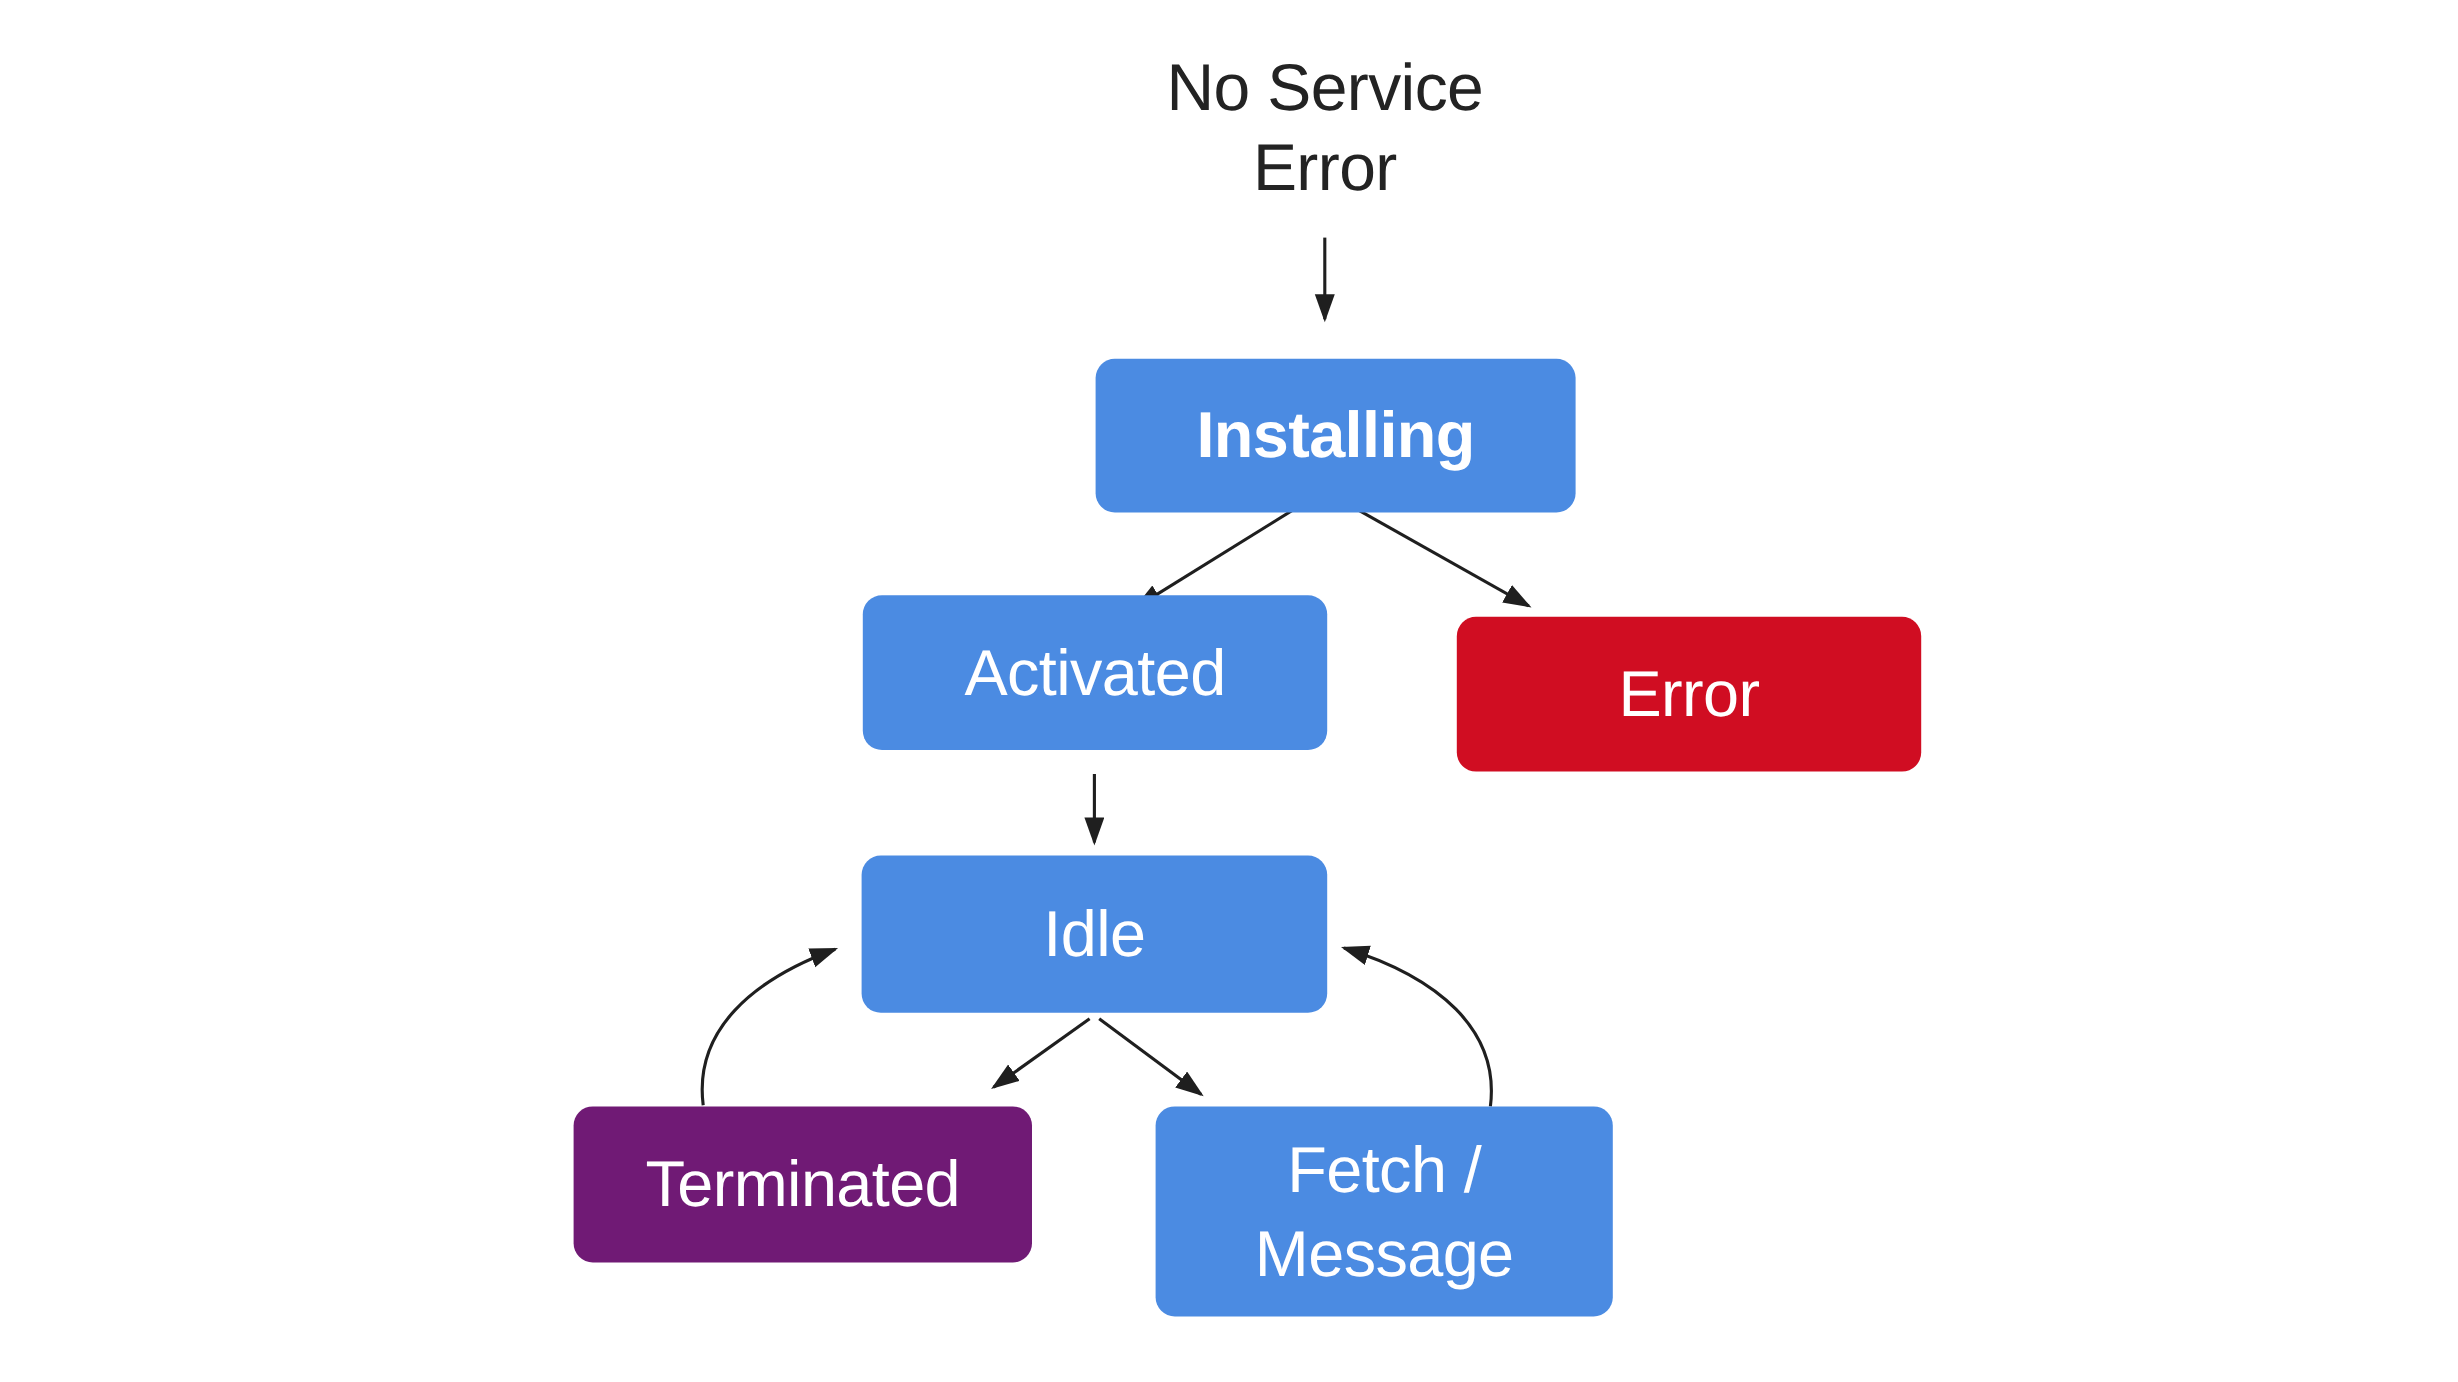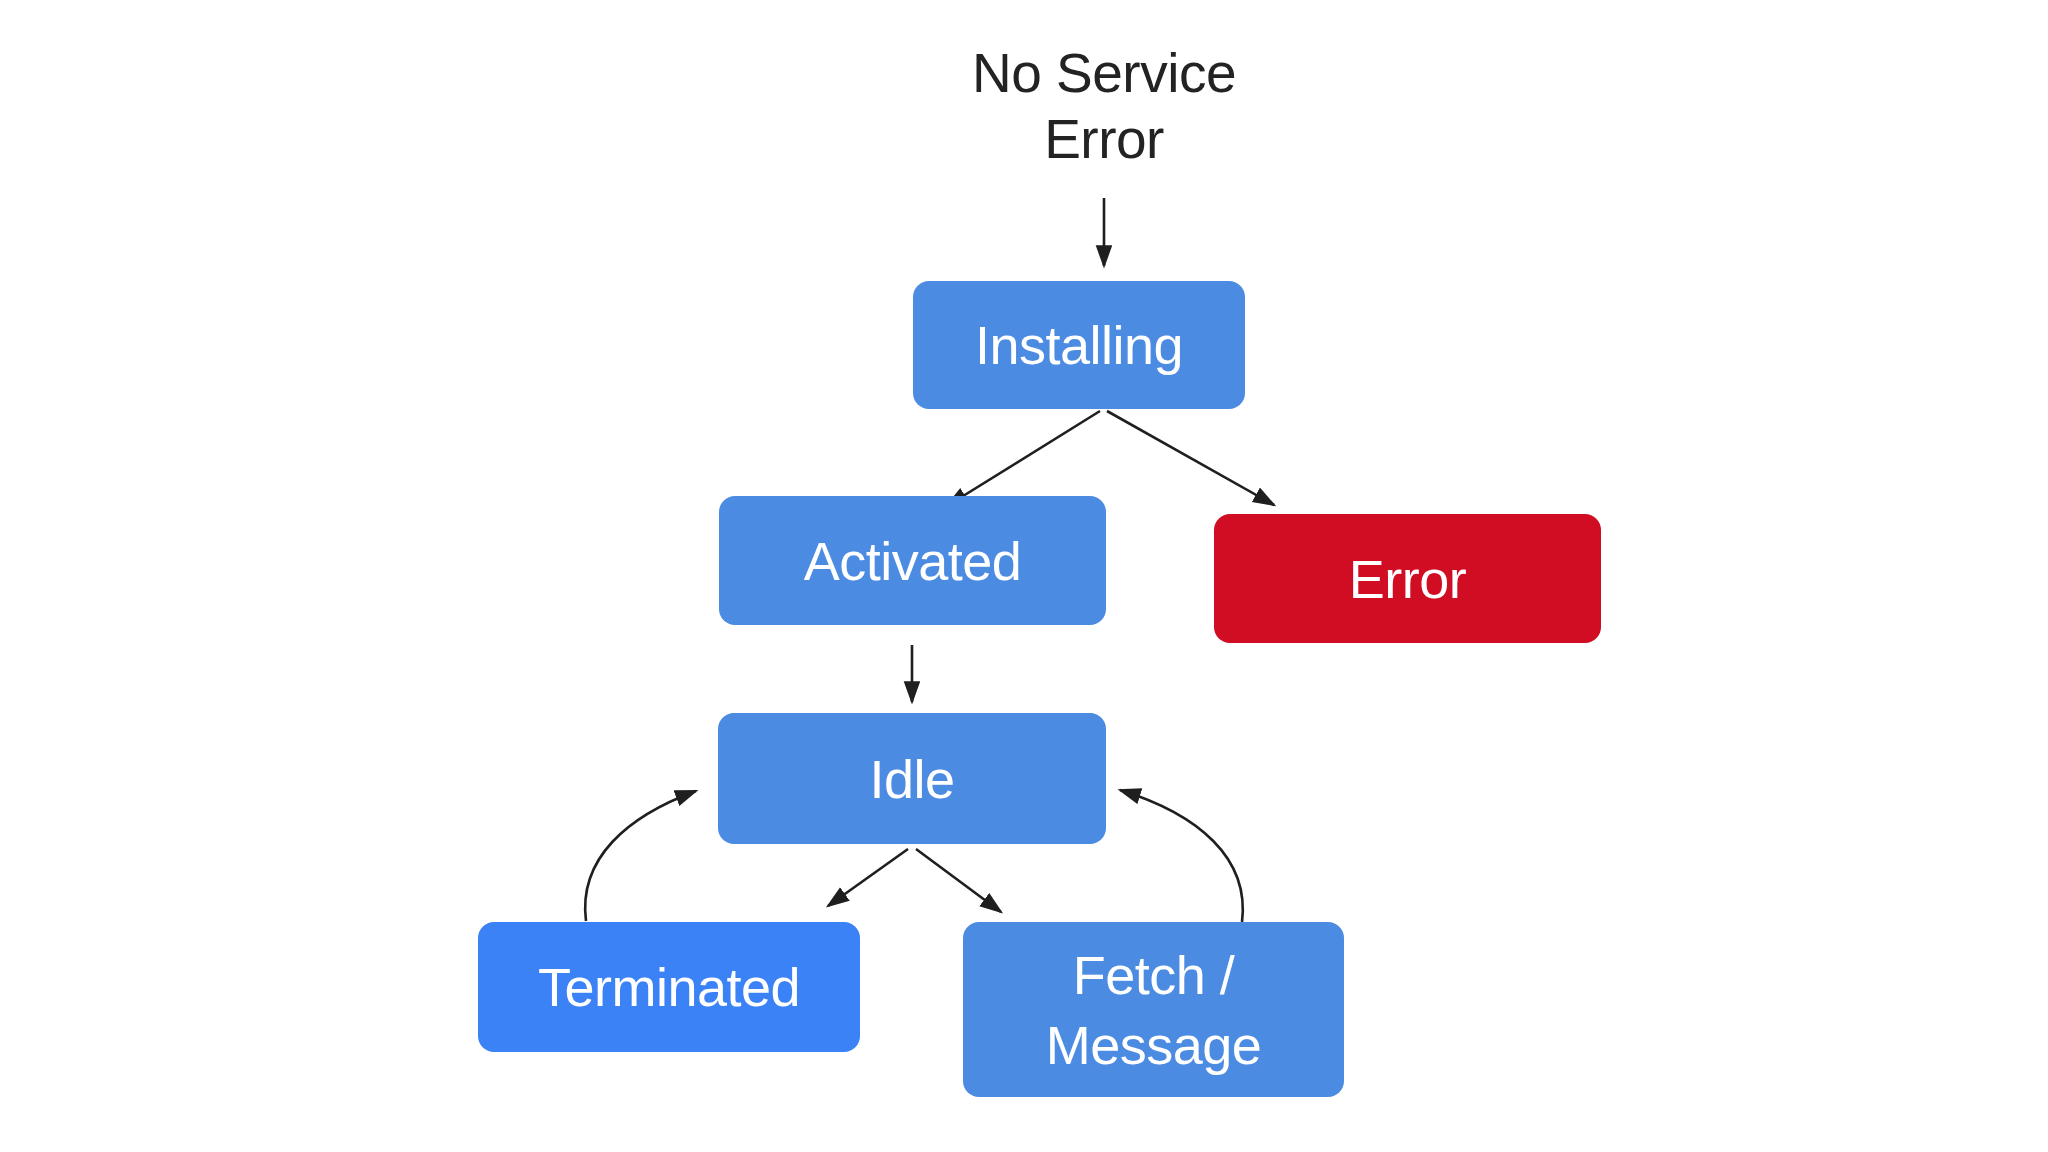--- a/index.html
+++ b/index.html
@@ -43,23 +43,23 @@
     border-radius: 16px;
     color: #ffffff;
     font-size: 54px;
     line-height: 70px;
     font-weight: 300;
     letter-spacing: -0.5px;
     text-align: center;
   }
   .node-blue   { background: #4B8BE2; }
   .node-red    { background: #D00D22; }
-  .node-orange { background: #3b82f6; }
+  .node-orange { background: #701a75; }
 
-  #node-installing    { left: 913px;  top: 281px; width: 332px; height: 128px; }
+  #node-installing    { left: 913px;  top: 299px; width: 400px; height: 128px; font-weight: bold; }
   #node-activated     { left: 719px;  top: 496px; width: 387px; height: 129px; }
   #node-error         { left: 1186px; top: 514px; width: 387px; height: 129px; margin-left: 28px; }
   #node-idle          { left: 718px;  top: 713px; width: 388px; height: 131px; }
   #node-terminated    { left: 478px;  top: 922px; width: 382px; height: 130px; }
   #node-fetch-message { left: 963px;  top: 922px; width: 381px; height: 175px; align-items: center; }
 </style>
 </head>
 <body>
 
 <div id="stage">

